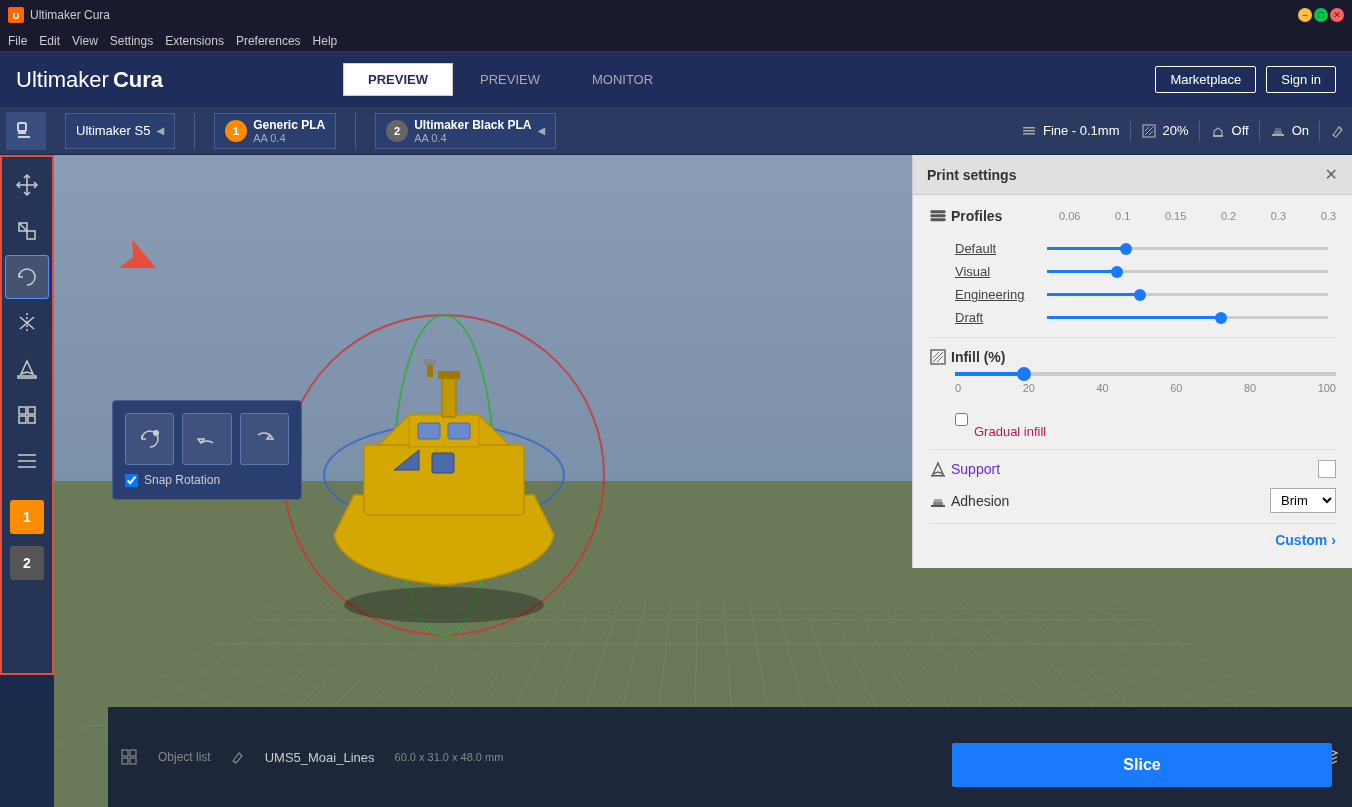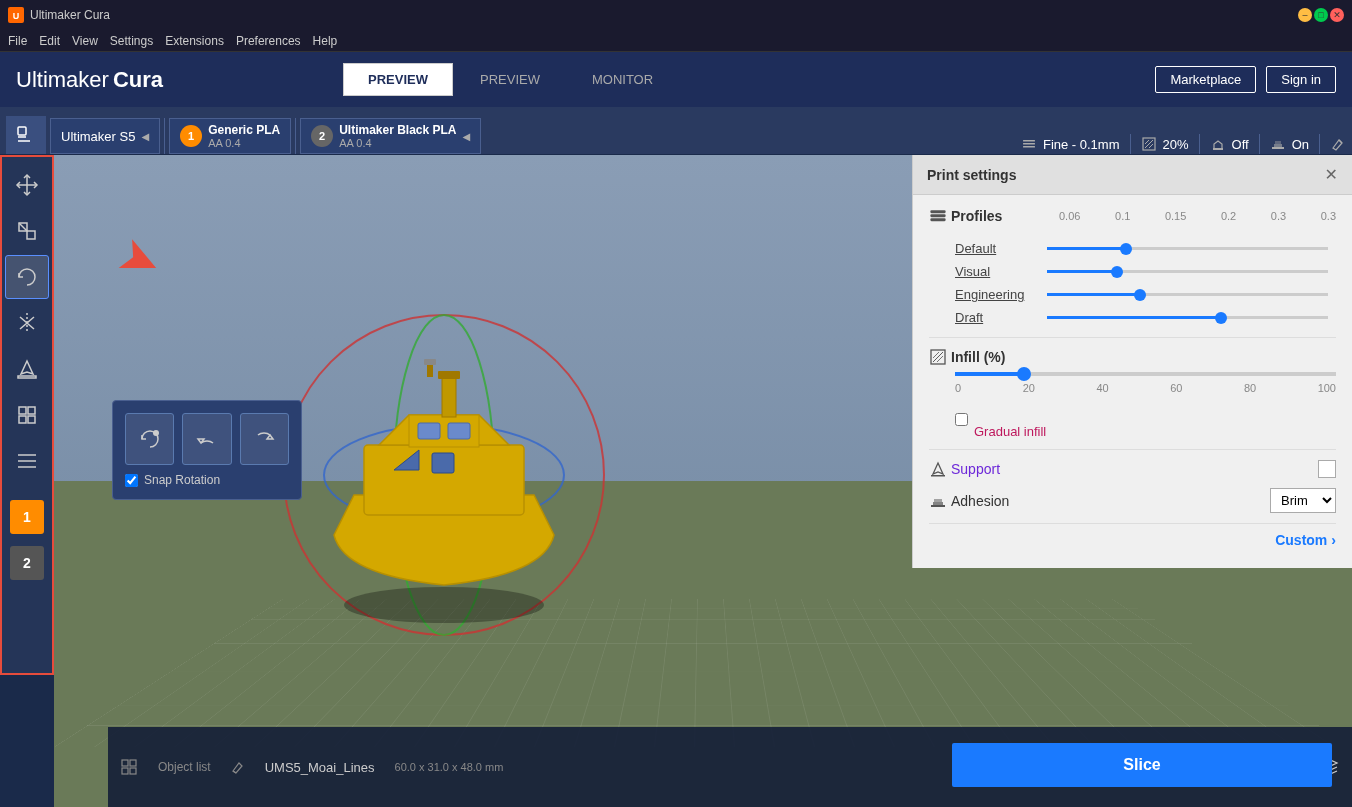--- a/index.html
+++ b/index.html
@@ -188,21 +188,21 @@
       display: flex; align-items: center; justify-content: center;
       cursor: pointer; color: #ccc; font-size: 20px;
     }
     .snap-checkbox { display: flex; align-items: center; gap: 6px; color: #ccc; font-size: 12px; }
     .snap-checkbox input { cursor: pointer; }
 
     
     #status-bar {
       position: absolute;
       bottom: 0; left: 54px; right: 0;
-      height: 80px;
+      height: 100px;
       background: rgba(20, 30, 55, 0.9);
       display: flex; align-items: center;
       padding: 0 12px;
       gap: 20px;
     }
     .status-icons { display: flex; gap: 6px; }
     .status-text { color: #888; font-size: 12px; }
     .status-name { color: #ccc; font-size: 13px; }
     .status-dims { color: #888; font-size: 11px; }
 
@@ -282,23 +282,23 @@
       cursor: pointer;
       border-radius: 2px;
       z-index: 20;
     }
 
     
     #toolbar {
       background: #2a3a60;
       height: 48px;
       display: flex;
-      align-items: flex-end;
+      align-items: center;
       padding: 0 6px;
-      gap: 0;
+      gap: 15px;
     }
   </style>
 </head>
 <body>
 
 <div id="titlebar">
   <div class="app-icon">
     <svg width="14" height="14" viewBox="0 0 14 14">
         <rect width="14" height="14" fill="#ff6600" rx="2"></rect>
         <text x="7" y="11" text-anchor="middle" font-size="9" fill="white" font-weight="bold">U</text>

